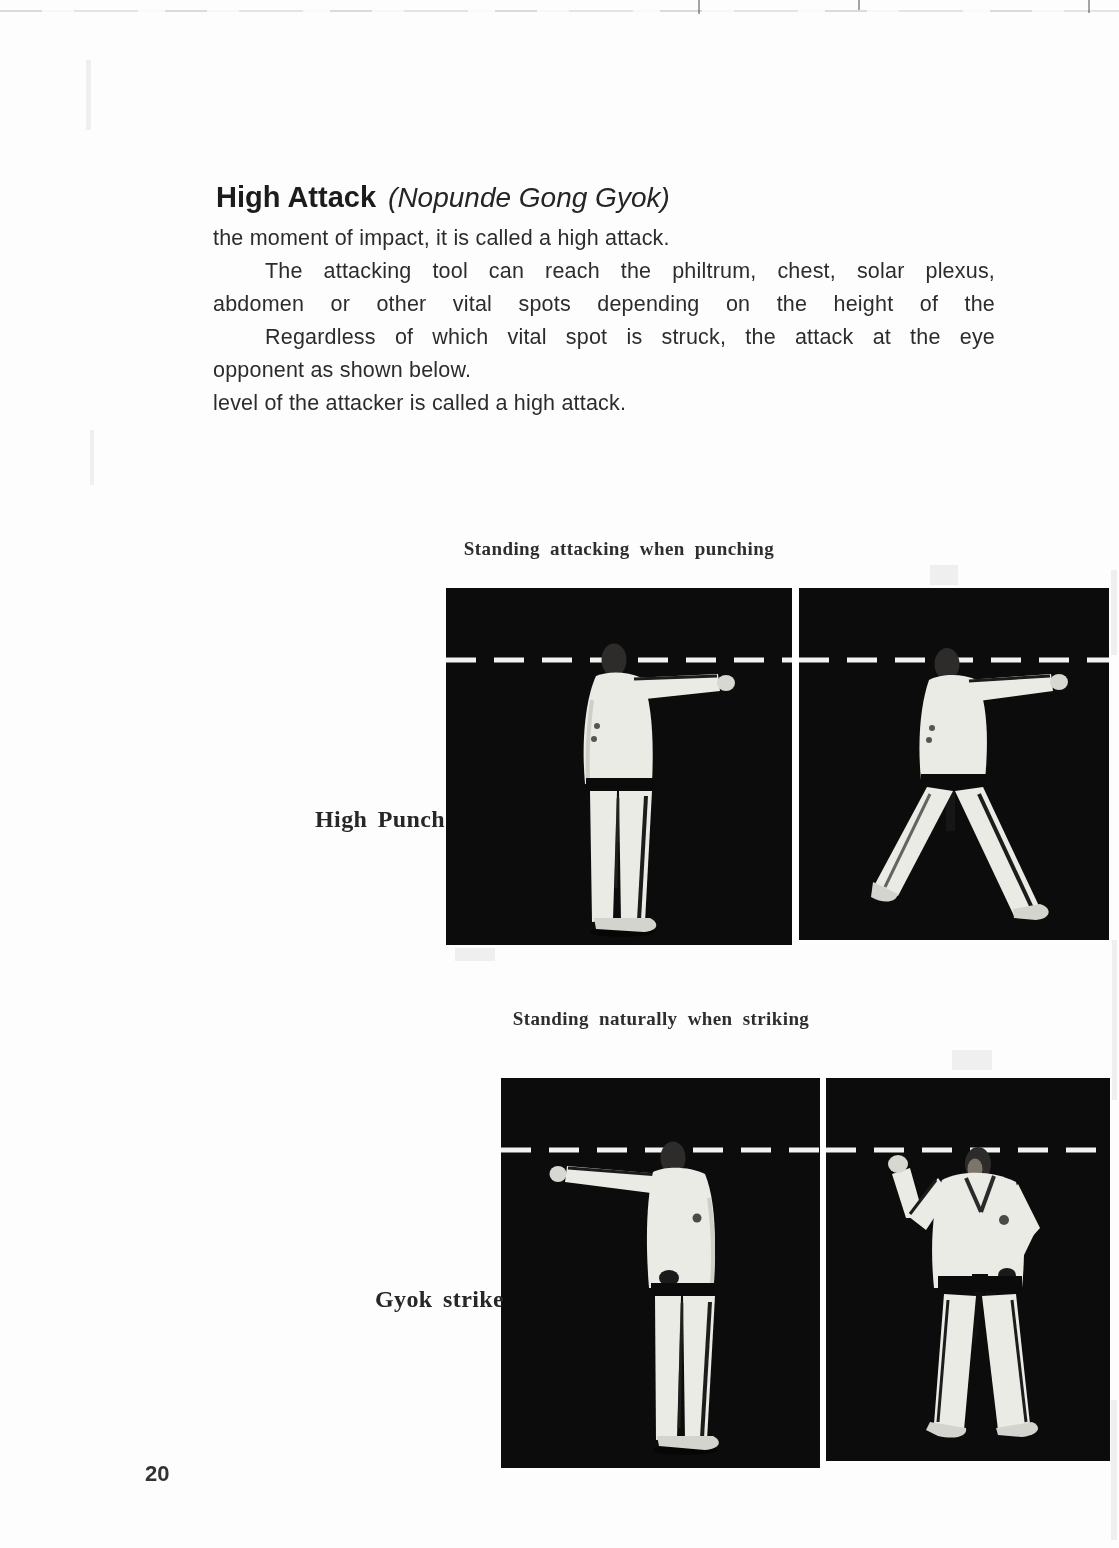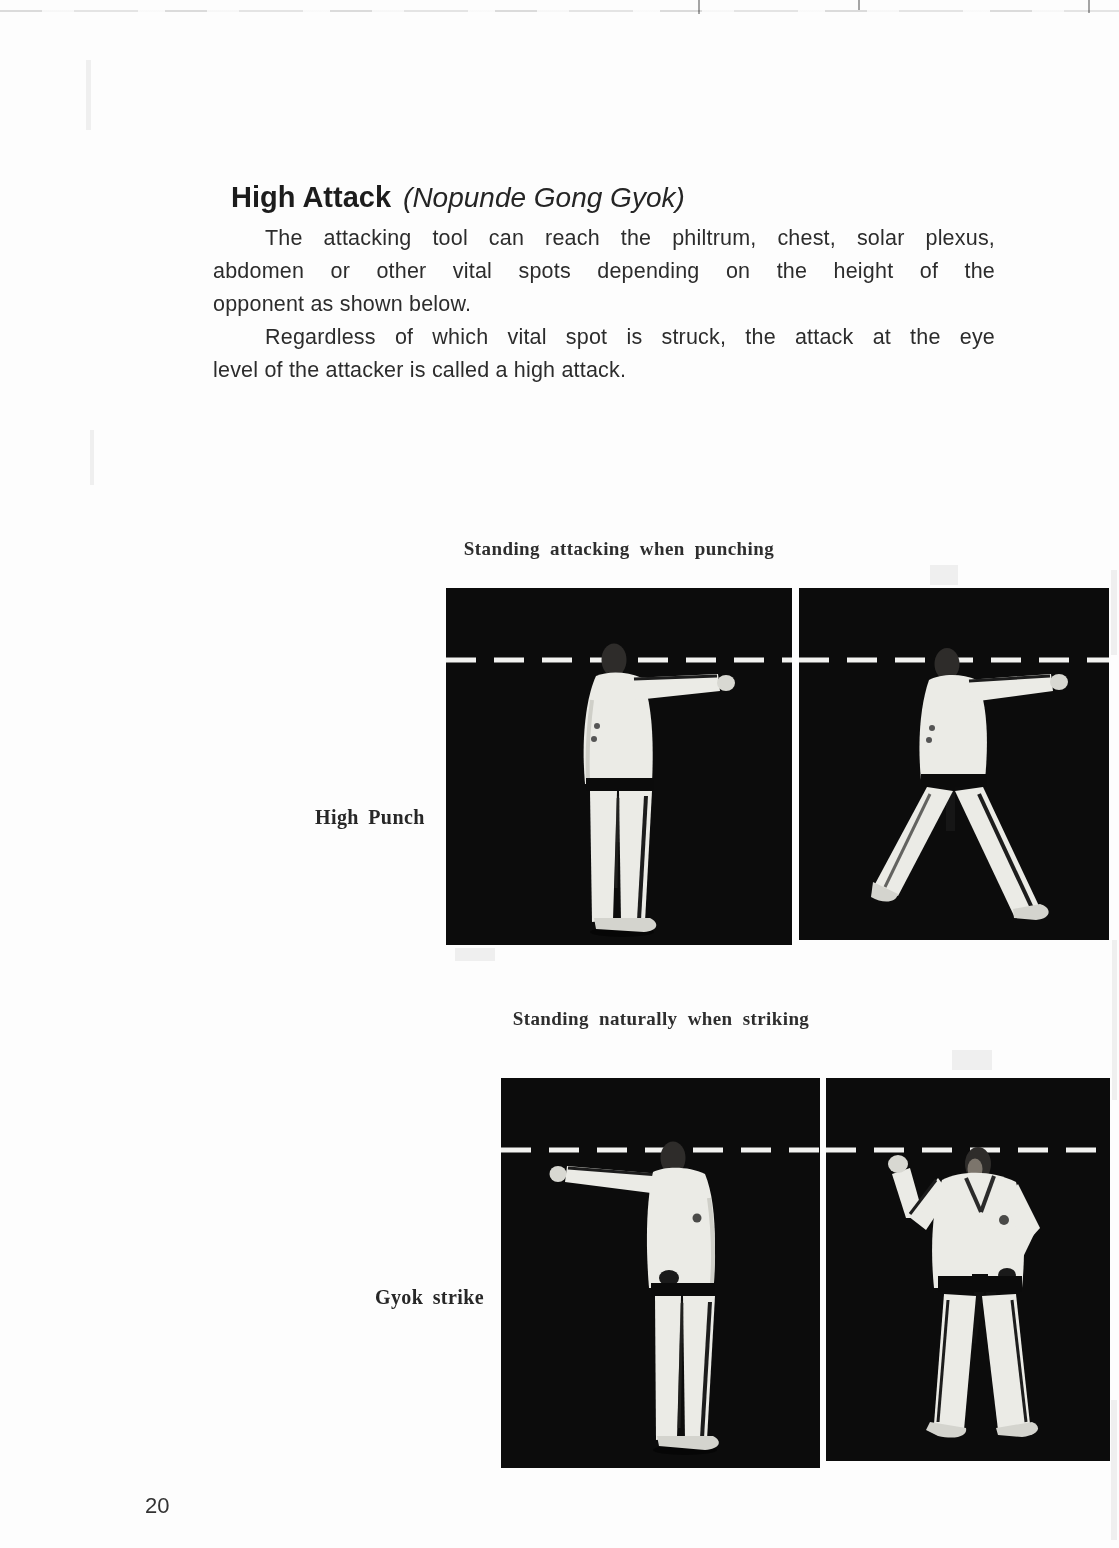--- a/index.html
+++ b/index.html
@@ -18,21 +18,21 @@
     background:repeating-linear-gradient(90deg,
       rgba(0,0,0,.30) 0 42px, rgba(0,0,0,.05) 42px 74px,
       rgba(0,0,0,.22) 74px 138px, rgba(0,0,0,.03) 138px 165px);
     opacity:.45;
   }
   .tick{position:absolute;width:2px;background:rgba(0,0,0,.35);top:0;}
   .smudge{position:absolute;background:rgba(0,0,0,.055);}
   
   .heading{
     position:absolute;left:216px;top:180px;width:860px;
-    font-size:29px;line-height:34px;color:#1c1c1c;white-space:nowrap;margin-left:15px;
+    font-size:29px;line-height:34px;color:#1c1c1c;white-space:nowrap;
   }
   .heading .main{font-weight:700;}
   .heading .rom{font-style:italic;font-weight:400;font-size:28px;margin-left:12px;color:#252525;}
   
   .bodytext{
     position:absolute;left:213px;top:222px;width:782px;
     font-size:21.5px;line-height:33px;letter-spacing:.2px;color:#2c2c2c;
   }
   .bline{height:33px;overflow:hidden;text-align:left;}
   .bline.ind{text-indent:52px;}
@@ -43,35 +43,35 @@
     position:absolute;
     font-family:"Liberation Serif", serif;font-weight:700;
     font-size:19px;color:#2e2e2e;letter-spacing:.4px;word-spacing:5px;
     text-align:center;white-space:nowrap;
   }
   .cap1{left:446px;top:538px;width:346px;}
   .cap2{left:496px;top:1008px;width:330px;}
   .flabel{
     position:absolute;
     font-family:"Liberation Serif", serif;font-weight:700;
-    font-size:20px;color:#272727;letter-spacing:.4px;word-spacing:4px;white-space:nowrap;
+    font-size:24px;color:#272727;letter-spacing:.4px;word-spacing:4px;white-space:nowrap;
   }
   .lab1{left:315px;top:806px;}
   .lab2{left:375px;top:1286px;}
   
   .photo{position:absolute;background:#0c0c0c;}
   .photo svg{display:block;width:100%;height:100%;}
   .pa{left:446px;top:588px;width:346px;height:357px;}
   .pb{left:799px;top:588px;width:310px;height:352px;}
   .pc{left:501px;top:1078px;width:319px;height:390px;}
   .pd{left:826px;top:1078px;width:284px;height:383px;}
   
   .pagenum{
     position:absolute;left:145px;top:1461px;
-    font-size:22px;font-weight:400;color:#333;margin-top:32px;
+    font-size:22px;font-weight:700;color:#333;
   }
 </style>
 </head>
 <body>
 
 <div class="page">
 
   <div class="scanline"></div>
   <div class="tick" style="left:698px;height:14px;"></div>
   <div class="tick" style="left:858px;height:10px;"></div>
@@ -83,24 +83,25 @@
   <div class="smudge" style="left:952px;top:1050px;width:40px;height:20px;"></div>
   <div class="smudge" style="left:1111px;top:570px;width:6px;height:85px;"></div>
   <div class="smudge" style="left:1112px;top:940px;width:5px;height:160px;"></div>
   <div class="smudge" style="left:1111px;top:1400px;width:6px;height:140px;"></div>
 
   <div class="heading">
     <span class="main">High Attack</span><span class="rom">(Nopunde Gong Gyok)</span>
   </div>
 
   <div class="bodytext">
+    <div class="bline">the moment of impact, it is called a high attack.</div>
     <div class="bline ind jfy">The attacking tool can reach the philtrum, chest, solar plexus,</div>
     <div class="bline jfy">abdomen or other vital spots depending on the height of the</div>
+    <div class="bline ind jfy">Regardless of which vital spot is struck, the attack at the eye</div>
     <div class="bline">opponent as shown below.</div>
-    <div class="bline ind jfy">Regardless of which vital spot is struck, the attack at the eye</div>
     <div class="bline">level of the attacker is called a high attack.</div>
   </div>
 
   <div class="caption cap1">Standing attacking when punching</div>
 
   <div class="photo pa">
     <svg viewBox="0 0 346 357" preserveAspectRatio="none">
       <line x1="0" y1="72" x2="346" y2="72" stroke="#f2f2f0" stroke-width="5" stroke-dasharray="30 18"></line>
       <ellipse cx="168" cy="72" rx="12.5" ry="16.5" fill="#2e2c2a"></ellipse>
       <path d="M150,88 C140,110 135,150 139,196 L206,196 C208,150 206,115 196,90 C180,83 162,83 150,88 Z" fill="#ebebe6"></path>

